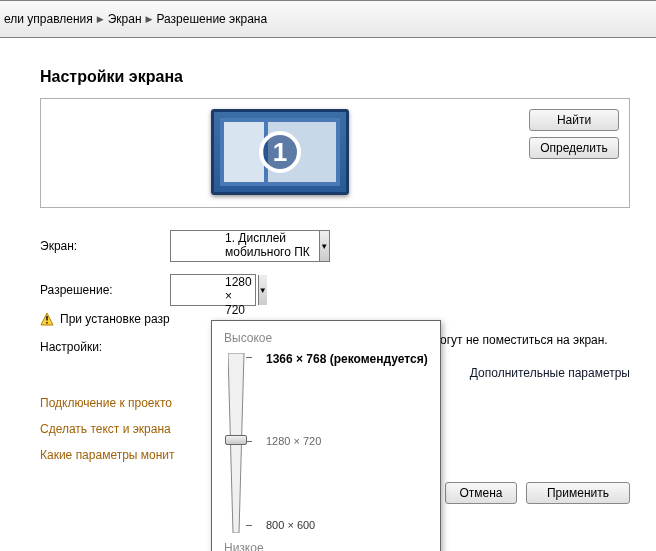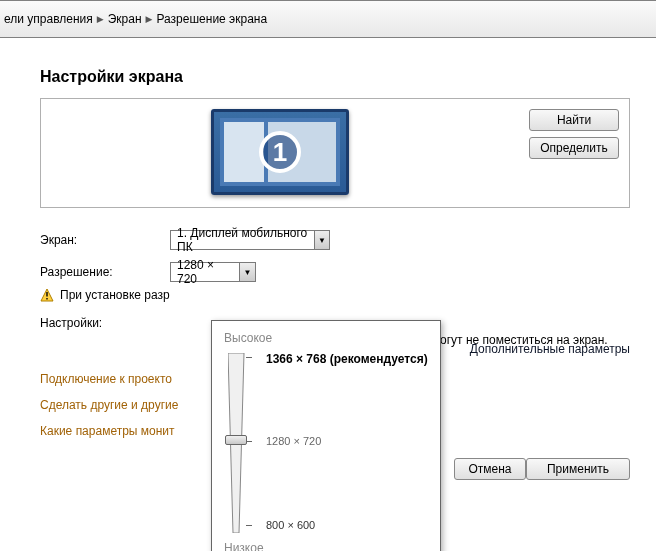--- a/index.html
+++ b/index.html
@@ -91,35 +91,36 @@
     gap: 6px;
   }
   .win-btn {
     width: 90px;
     height: 22px;
     background: linear-gradient(#f8f8f8, #e0e0e0);
     border: 1px solid #888;
     border-radius: 3px;
     font-size: 12px;
     cursor: pointer;
+    margin-left: 9px;
   }
   .form-rows { margin-top: 22px; }
   .form-row {
     display: flex;
     align-items: center;
     margin-bottom: 12px;
   }
   .form-label { width: 130px; }
   .combo {
     display: inline-flex;
-    align-items: center;
     border: 1px solid #7a7a7a;
     background: #fff;
-    height: 20px;
-    font-size: 12px;
+    height: 32px;
+    font-size: 12px;
+    padding-left: 48px;
   }
   .combo-text { padding: 0 6px; }
   .combo-btn {
     width: 17px;
     height: 100%;
     background: linear-gradient(#eee, #ccc);
     border-left: 1px solid #7a7a7a;
     display: flex;
     align-items: center;
     justify-content: center;
@@ -266,21 +267,21 @@
     </div>
     <div class="form-row">
       <span class="form-label">Настройки:</span>
     </div>
   </div>
 
   <div class="adv-link">Дополнительные параметры</div>
 
   <div class="links">
     <span class="lnk">Подключение к проекто</span>
-    <span class="lnk">Сделать другие и другие</span>
+    <span class="lnk">Сделать текст и экрана</span>
     <span class="lnk">Какие параметры монит</span>
   </div>
 
   <div class="bottom-btns">
     <button class="win-btn" style="width:72px;visibility:hidden">ОК</button>
     <button class="win-btn" style="width:72px">Отмена</button>
     <button class="win-btn" style="width:104px">Применить</button>
   </div>
 
   <span class="trunc-right">огут не поместиться на экран.</span>

